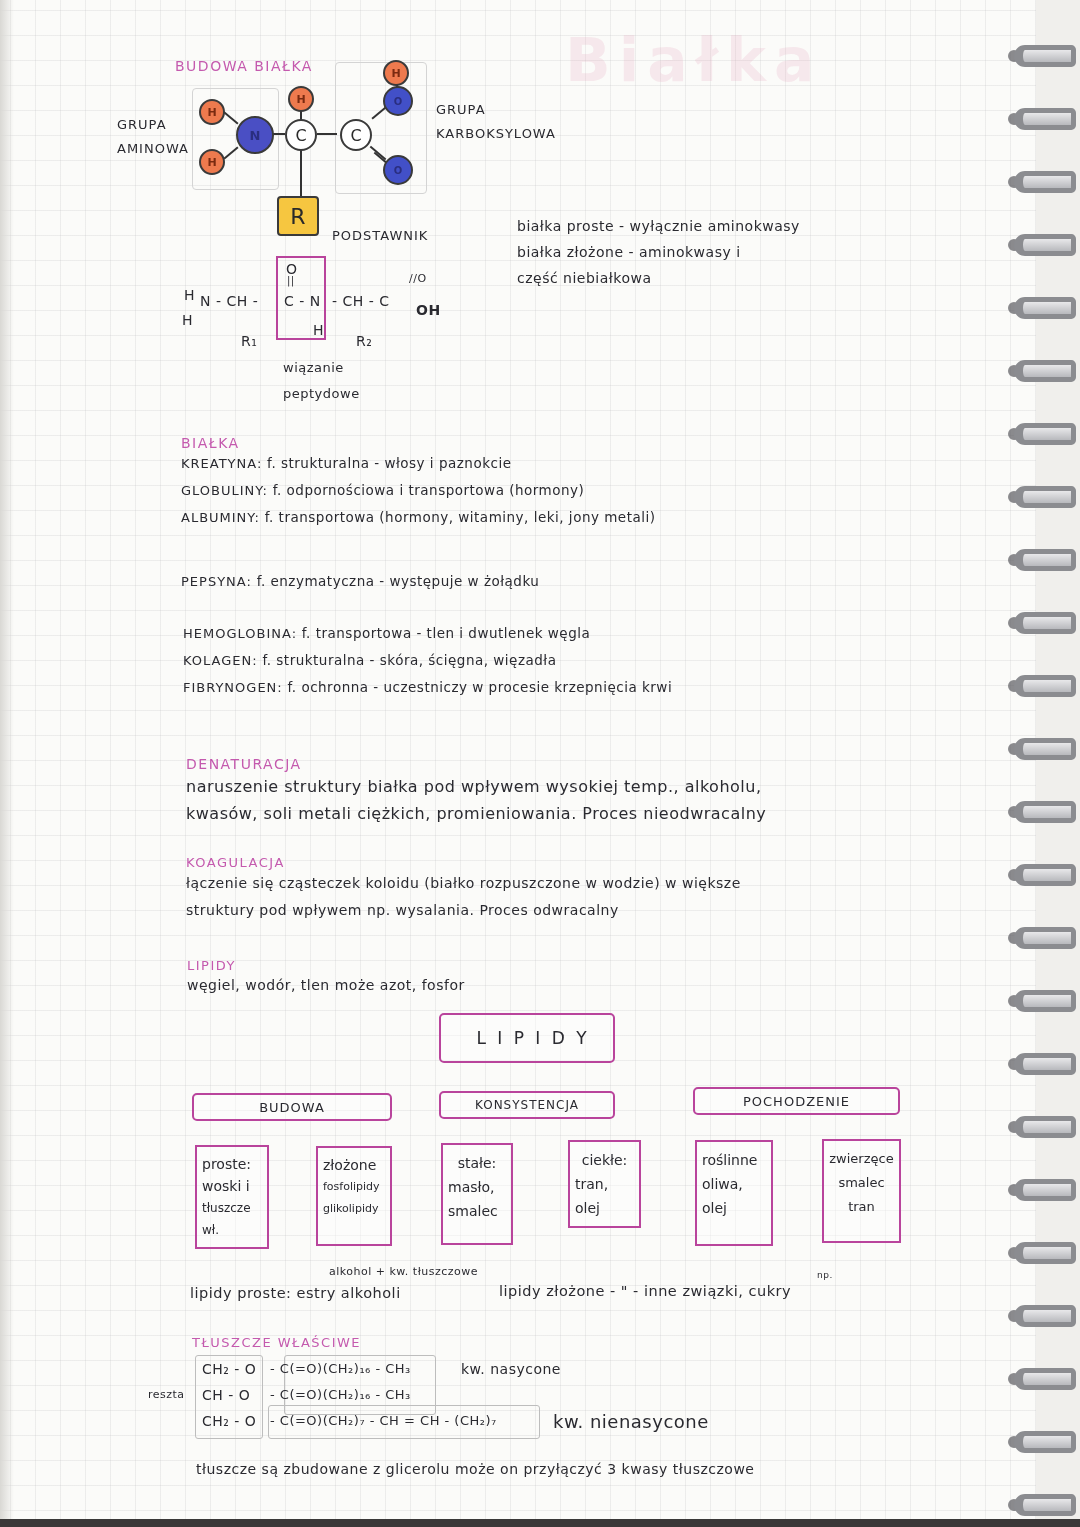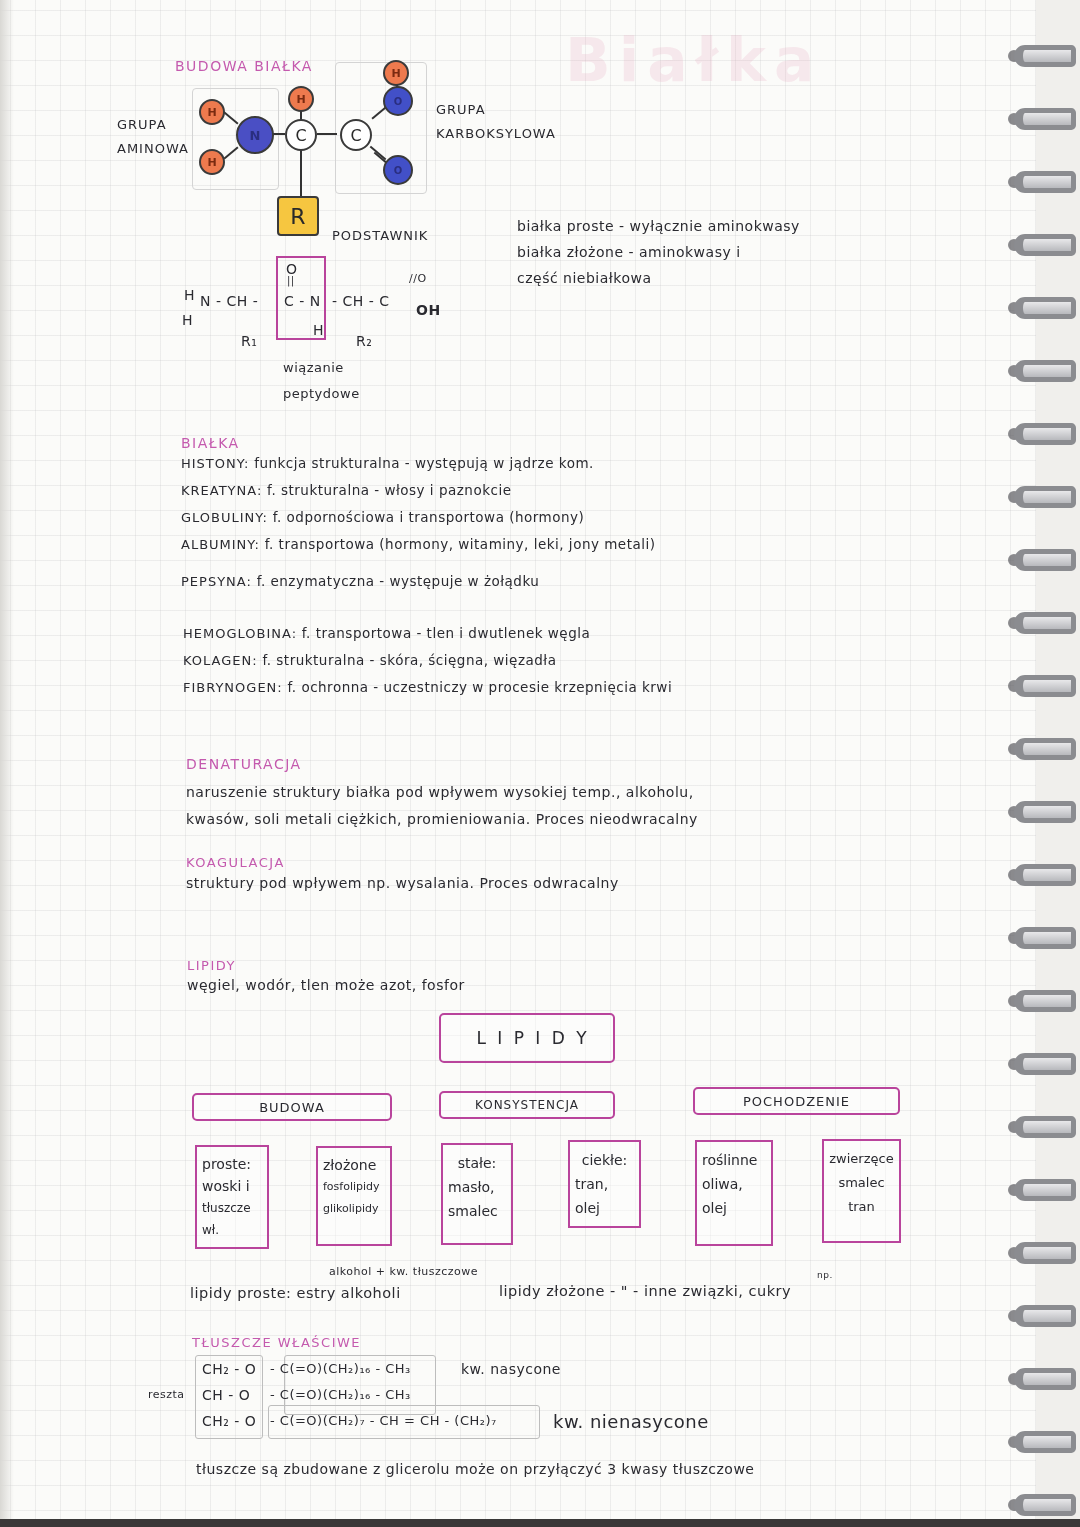--- a/index.html
+++ b/index.html
@@ -118,42 +118,42 @@
 </div>
 
 <div class="abs hand" style="left:517px;top:213px;line-height:26px;font-size:14px;">
   <div class="line">białka proste - wyłącznie aminokwasy</div>
   <div class="line">białka złożone - aminokwasy i</div>
   <div class="line">część niebiałkowa</div>
 </div>
 
 <div class="abs pink title-sm" style="left:181px;top:435px;">BIAŁKA</div>
 <div class="abs hand" style="left:181px;top:450px;line-height:26px;font-size:13.5px;">
-  <div class="line"><span class="caps">HISTONY:</span> <span>funkcja strukturalna - występują w jądrze kom.</span></div>
   <div class="line"><span class="caps">KREATYNA:</span> <span>f. strukturalna - włosy i paznokcie</span></div>
   <div class="line"><span class="caps">GLOBULINY:</span> <span>f. odpornościowa i transportowa (hormony)</span></div>
   <div class="line"><span class="caps">ALBUMINY:</span> <span>f. transportowa (hormony, witaminy, leki, jony metali)</span></div>
 </div>
 <div class="abs hand" style="left:181px;top:573px;font-size:13.5px;">
   <span class="caps">PEPSYNA:</span> <span>f. enzymatyczna - występuje w żołądku</span>
 </div>
 <div class="abs hand" style="left:183px;top:620px;line-height:26px;font-size:13.5px;">
   <div class="line"><span class="caps">HEMOGLOBINA:</span> <span>f. transportowa - tlen i dwutlenek węgla</span></div>
   <div class="line"><span class="caps">KOLAGEN:</span> <span>f. strukturalna - skóra, ścięgna, więzadła</span></div>
   <div class="line"><span class="caps">FIBRYNOGEN:</span> <span>f. ochronna - uczestniczy w procesie krzepnięcia krwi</span></div>
 </div>
 
 <div class="abs pink title-sm" style="left:186px;top:756px;">DENATURACJA</div>
-<div class="abs hand" style="left:186px;top:773px;line-height:27px;font-size:14px;margin-top:6px;">
+<div class="abs hand" style="left:186px;top:773px;line-height:27px;font-size:16px;">
   <div class="line">naruszenie struktury białka pod wpływem wysokiej temp., alkoholu,</div>
   <div class="line">kwasów, soli metali ciężkich, promieniowania. Proces nieodwracalny</div>
 </div>
 
 <div class="abs pink title-sm" style="left:186px;top:855px;font-size:13px;">KOAGULACJA</div>
 <div class="abs hand" style="left:186px;top:870px;line-height:27px;font-size:14px;">
+  <div class="line">łączenie się cząsteczek koloidu (białko rozpuszczone w wodzie) w większe</div>
   <div class="line">struktury pod wpływem np. wysalania. Proces odwracalny</div>
 </div>
 
 <div class="abs pink title-sm" style="left:187px;top:958px;font-size:13px;">LIPIDY</div>
 <div class="abs hand" style="left:187px;top:977px;font-size:14px;">węgiel, wodór, tlen  może azot, fosfor</div>
 
 <div class="pbox center" style="left:439px;top:1013px;width:176px;height:50px;padding-left:12px;">
   <span style="font-size:17px;letter-spacing:3px;">L I P I D Y</span>
 </div>
 

